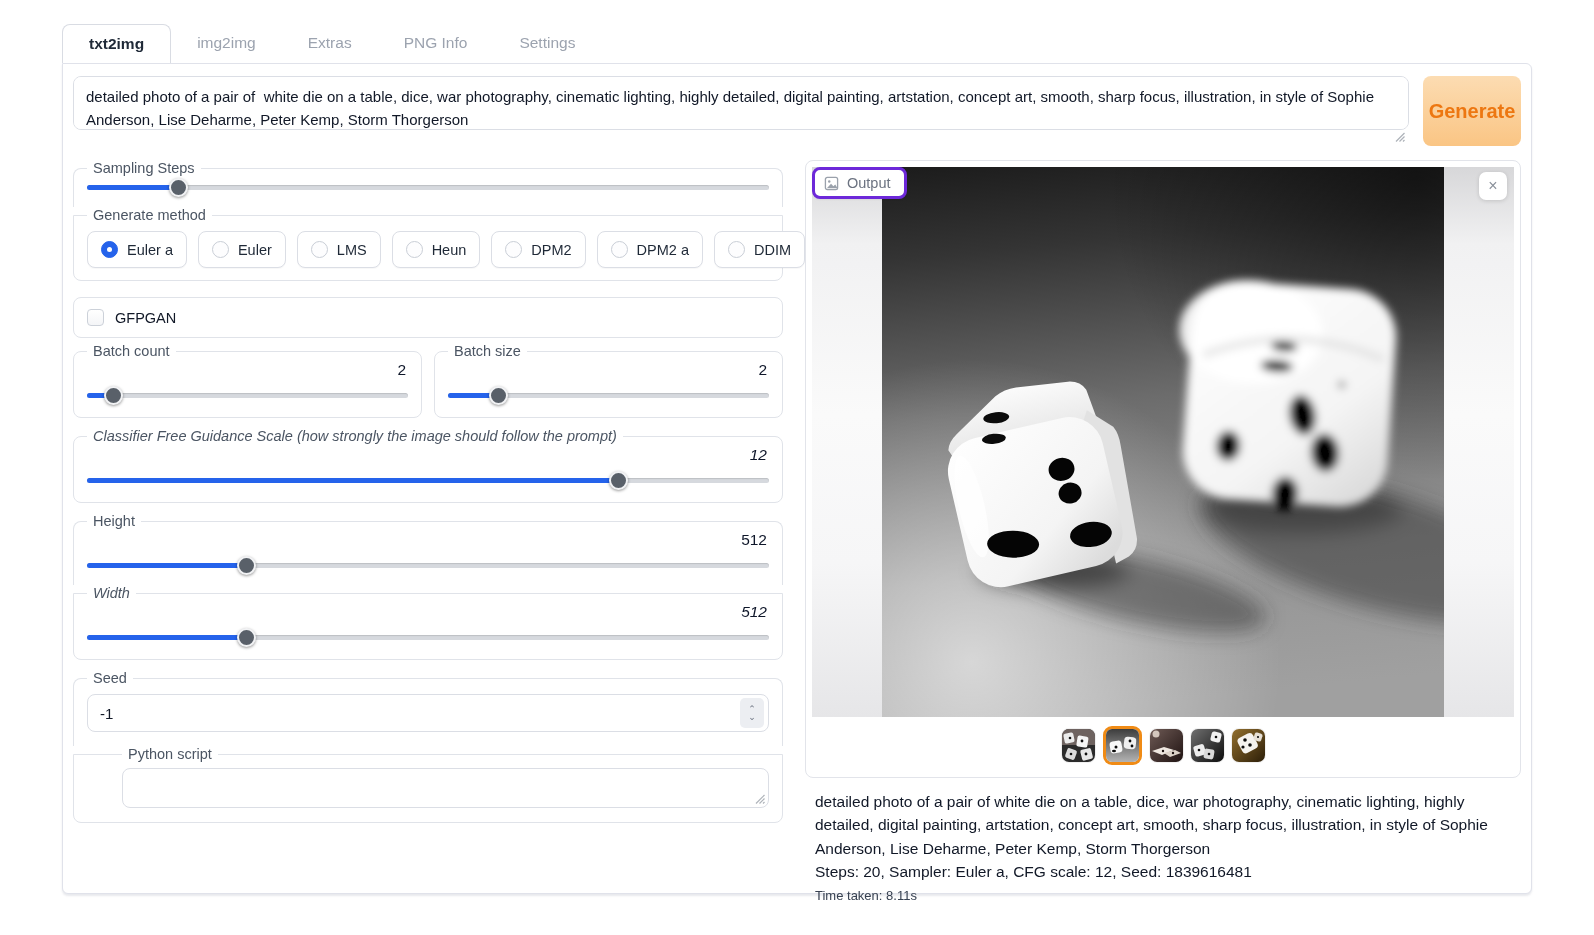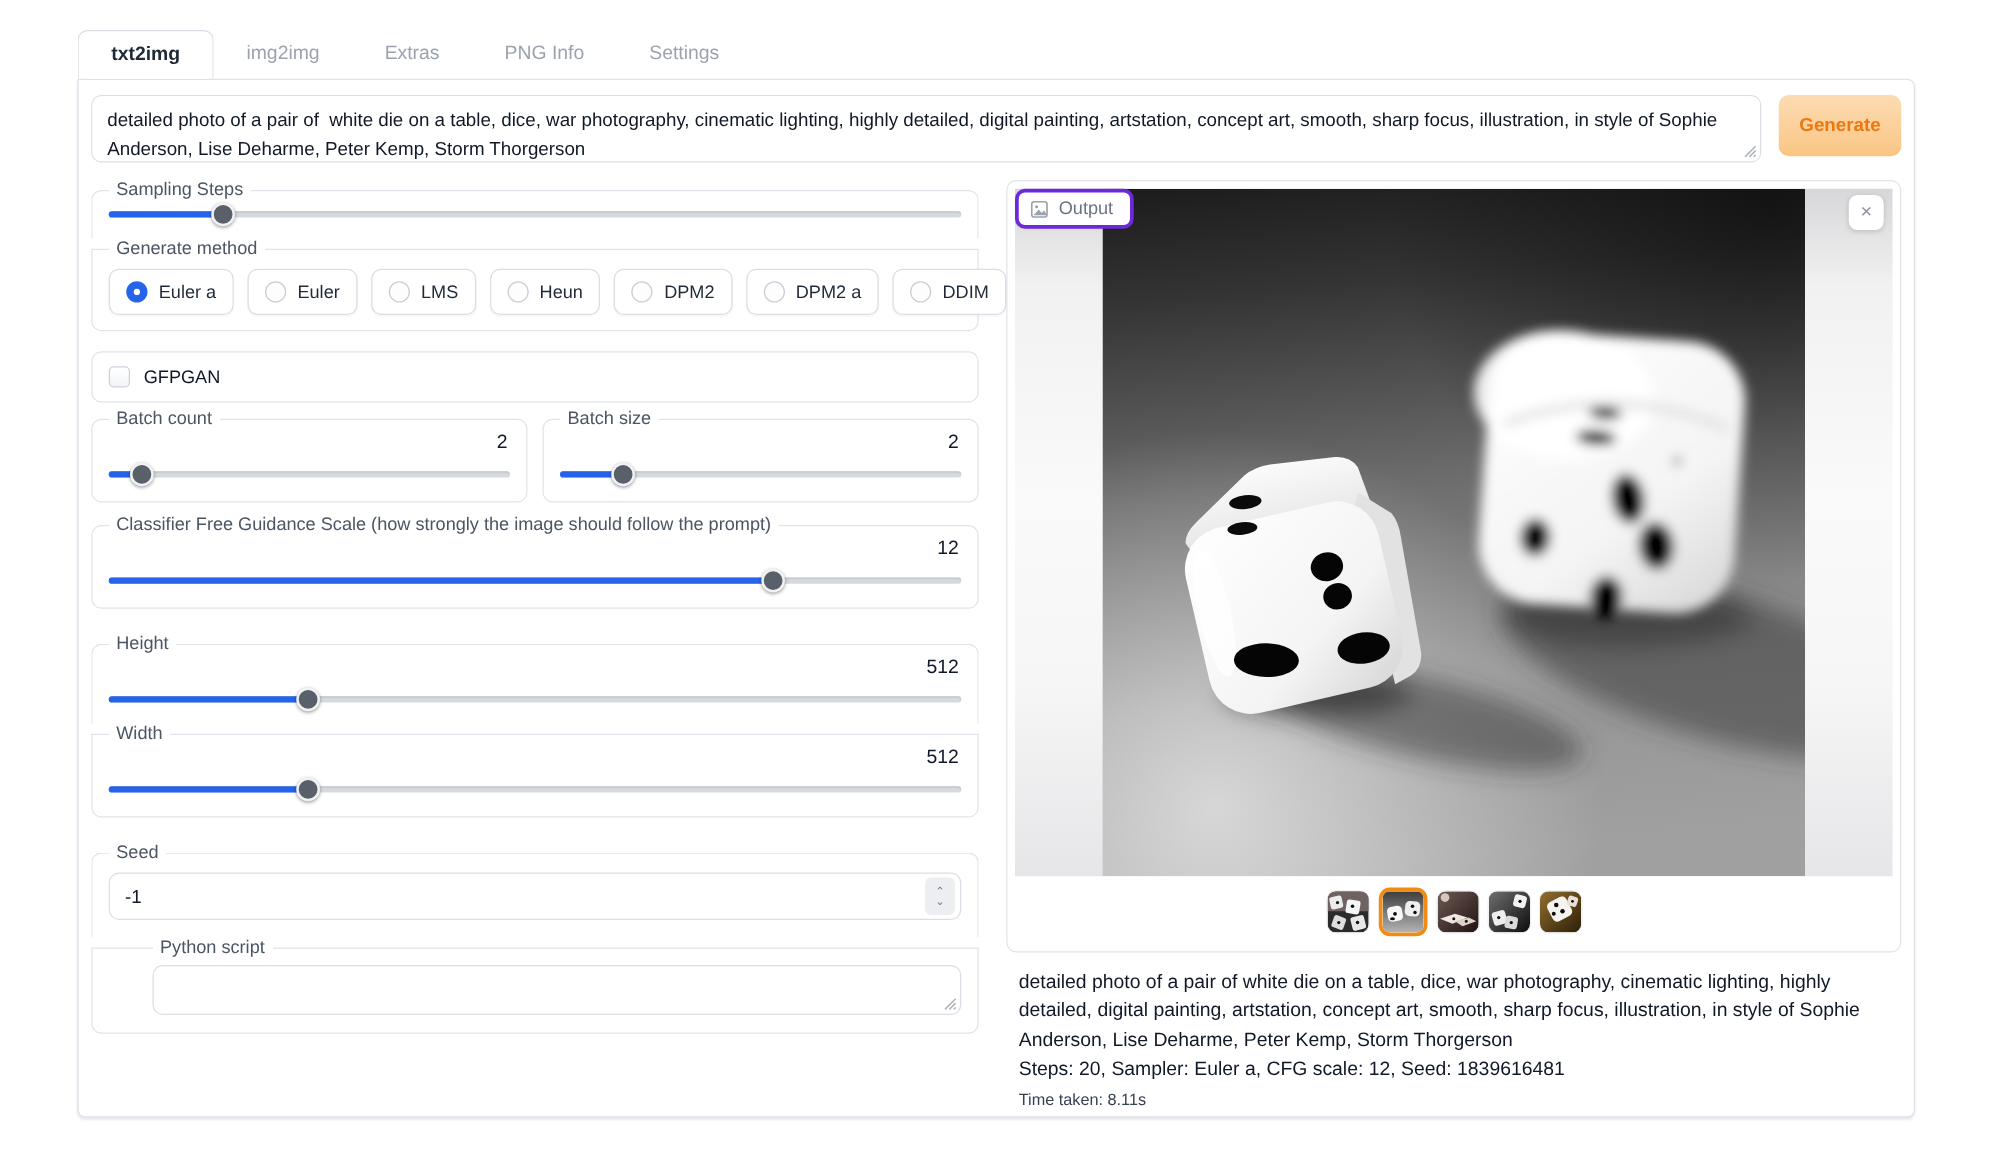--- a/index.html
+++ b/index.html
@@ -16,35 +16,35 @@
   .main { border:1px solid #e0e2ea; border-radius:0 6px 6px 6px; background:#fff;
     height:831px; padding:10px; box-shadow:0 2px 2px rgba(203,206,216,.45); position:relative; }
 
   
   .prompt-row { display:flex; gap:14px; margin:2px 0 14px; }
   .prompt-wrap { position:relative; flex:1; }
   textarea.prompt { width:100%; height:54px; border:1px solid #dbdee5; border-radius:8px;
     padding:8px 12px; font-size:15px; line-height:1.55; color:#111827; resize:none;
     font-family:inherit; display:block; outline:none; }
   .resize-handle { position:absolute; right:4px; bottom:4px; width:12px; height:12px; opacity:.8; }
-  .generate-btn { width:98px; height:49px; border:none; border-radius:8px;
+  .generate-btn { width:98px; height:70px; border:none; border-radius:8px;
     background:linear-gradient(180deg,#fcdcb2 0%,#fac584 100%);
-    color:#ed7711; font-weight:700; font-size:15px; cursor:pointer; font-family:inherit; }
+    color:#ed7711; font-weight:700; font-size:20px; cursor:pointer; font-family:inherit; }
 
   
   .cols { display:flex; gap:22px; align-items:flex-start; }
   .col-left { width:710px; flex-shrink:0; }
   .col-right { flex:1; min-width:0; }
 
   
   fieldset { border:1px solid #e0e3e9; border-radius:8px; padding:2px 13px 12px; background:#fff; min-width:0; }
   legend { padding:0 6px; margin-left:0px; font-size:14.5px; color:#4b5563; }
   .fs-top { border-radius:8px 8px 0 0; border-bottom:none; padding-bottom:10px; }
   .fs-bottom { border-radius:0 0 8px 8px; }
-  .mb10 { margin-bottom:20px; } .mb16 { margin-bottom:16px; }
+  .mb10 { margin-bottom:10px;font-style:italic; } .mb16 { margin-bottom:16px; }
 
   .slider-value { text-align:right; font-size:15.5px; color:#0f172a; padding:0 2px 7px; }
   .slider { position:relative; height:19px; cursor:pointer; }
   .slider .track { position:absolute; left:0; right:0; top:7px; height:5px;
     background:#d6d9de; border-radius:3px; box-shadow:inset 0 1px 1px rgba(0,0,0,.12); }
   .slider .fill { position:absolute; left:0; top:7px; height:5px; background:#2563eb; border-radius:3px; }
   .slider .knob { position:absolute; top:0; width:19px; height:19px; margin-left:-10px;
     border-radius:50%; background:#596069; border:2px solid #f1f2f4;
     box-shadow:0 1px 3px rgba(0,0,0,.4); }
 

